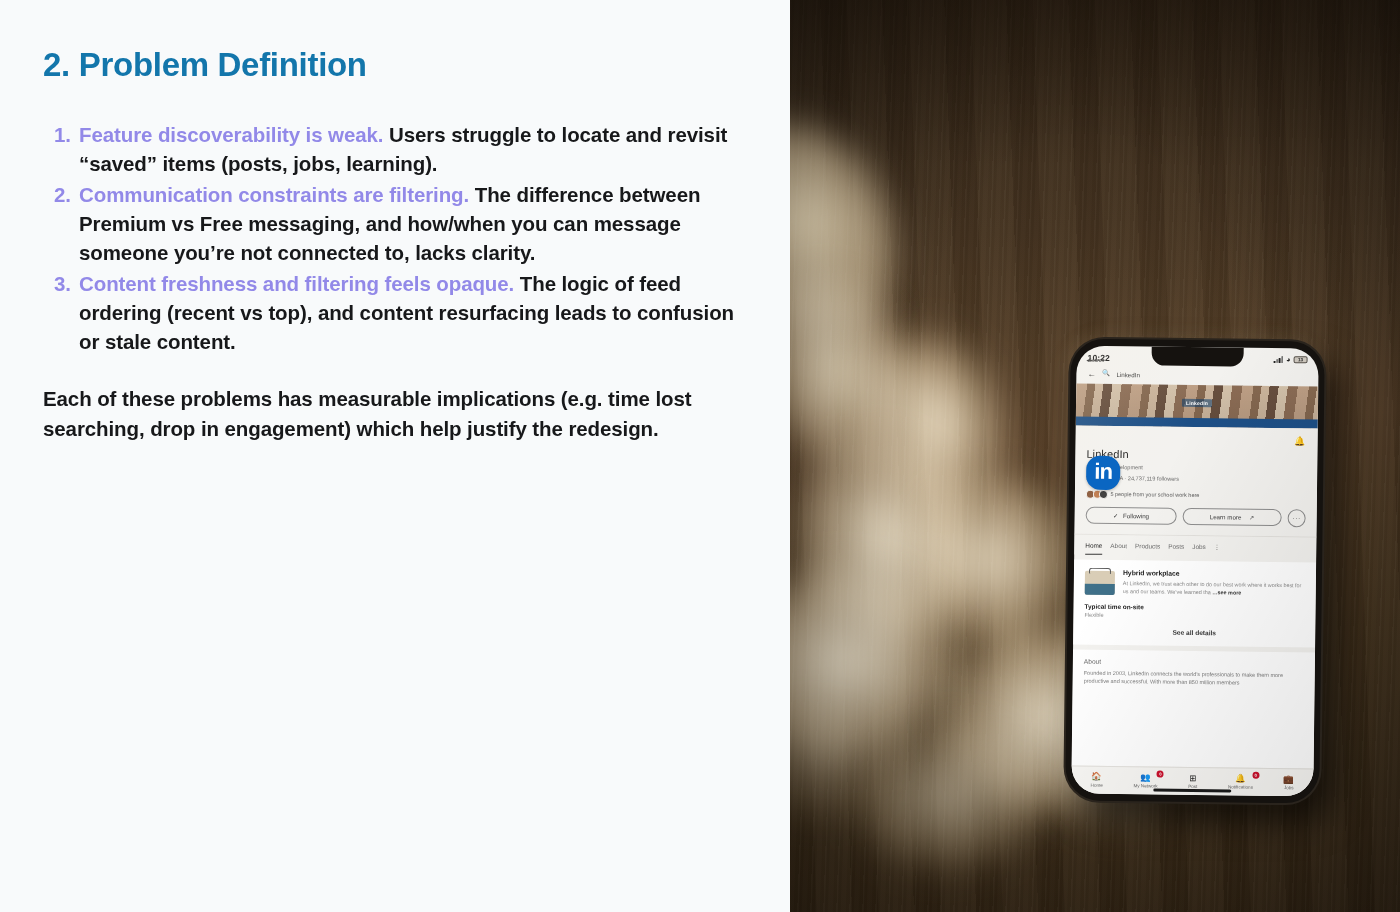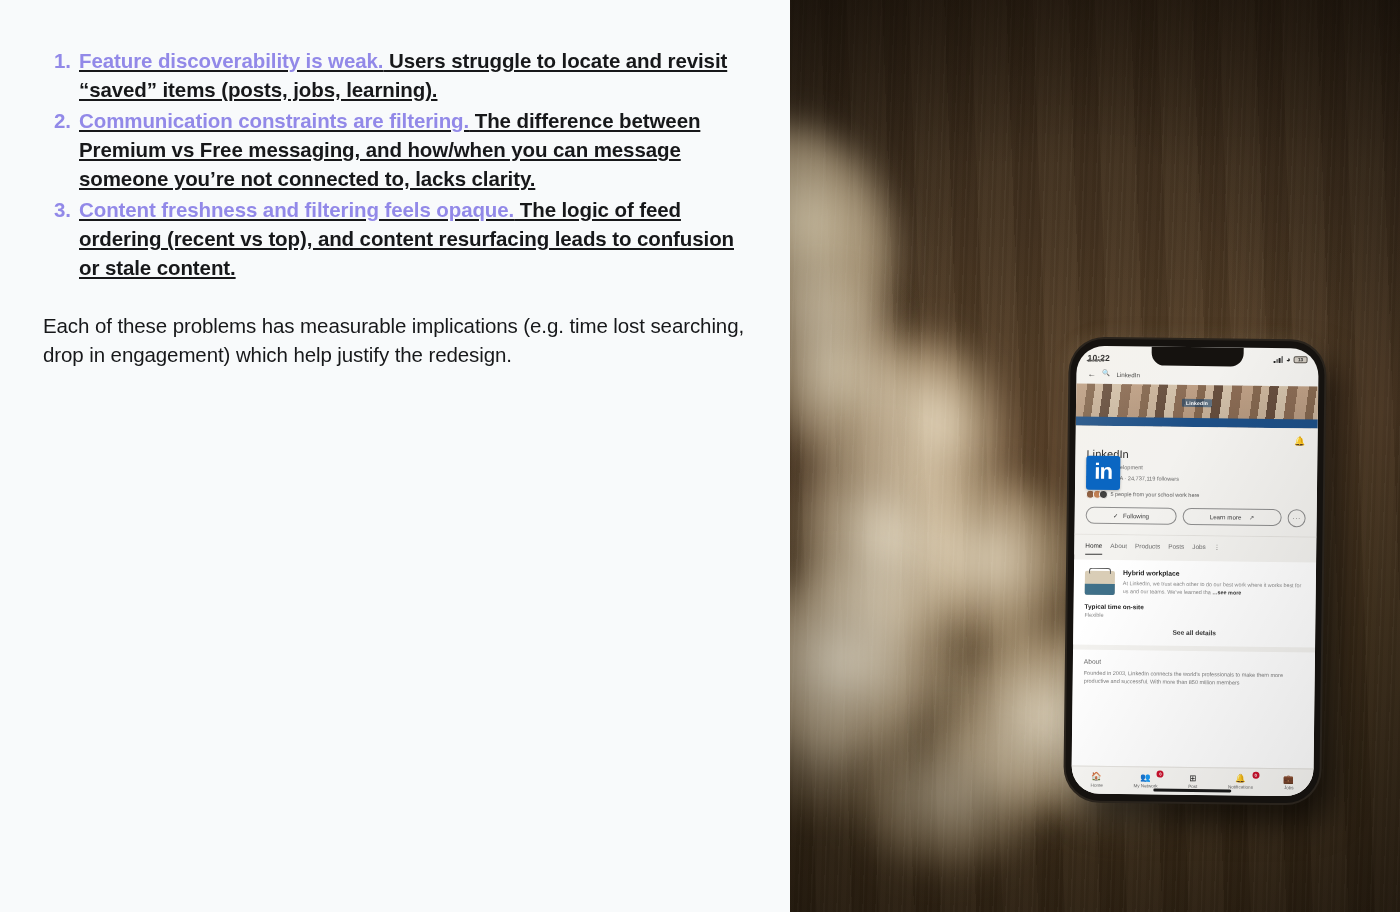--- a/index.html
+++ b/index.html
@@ -31,24 +31,24 @@
   .problem-item {
     display:flex; align-items:flex-start;
     font-size:20.5px; font-weight:700; color:#17181a;
     line-height:1.43; letter-spacing:-0.1px;
     margin-bottom:1px; max-width:730px;
   }
   .problem-num {
     color:#9289e8; min-width:36px;
     padding-left:11px; flex-shrink:0;
   }
-  .problem-body { flex:1;text-decoration:underline; }
+  .problem-body { flex:1; }
   .problem-lead { color:#9289e8; }
   .closing {
-    font-size:20.5px; font-weight:400; color:#17181a;
+    font-size:20.5px; font-weight:700; color:#17181a;
     line-height:1.45; letter-spacing:-0.1px;
     max-width:715px; margin-top:17px;
   }
 
   
   .slide-right {
     width:610px; height:912px;
     position:relative; overflow:hidden;
     background:#3d2c1b;
   }
@@ -161,21 +161,21 @@
   }
   .cover-logo {
     position:absolute; left:50%; top:14px; transform:translateX(-50%);
     font-size:5px; font-weight:700; color:#fff;
     background:rgba(10,60,110,.55); padding:1px 4px; border-radius:1px;
     letter-spacing:.2px;
   }
   .logo-sq {
     position:absolute; left:11px; top:30px;
     width:34px; height:34px; background:#0a66c2;
-    border-radius:3px; z-index:5;
+    border-radius:14px; z-index:5;
     display:flex; align-items:center; justify-content:center;
     font-size:22px; font-weight:700; color:#fff; line-height:1;
     letter-spacing:-1px; padding-bottom:3px;
     box-shadow:0 1px 3px rgba(0,0,0,.25);
   }
   .profile {
     background:#f3f2ef; padding:14px 11px 0 11px; flex-shrink:0; position:relative;
   }
   .bell { position:absolute; right:12px; top:8px; font-size:9px; color:#444; }
   .co-name { font-size:11px; color:#222; margin-top:8px; letter-spacing:.1px; }
@@ -257,20 +257,21 @@
   }
   .glare {
     position:absolute; inset:0; pointer-events:none; border-radius:28px;
     background:linear-gradient(118deg, rgba(255,245,225,.13) 0%, rgba(255,255,255,0) 32%, rgba(0,0,0,.10) 100%);
   }
 </style>
 </head>
 <body>
 
 <div class="slide-left">
+  <h1 class="slide-title">2. Problem Definition</h1>
 
 
   <ol class="problem-list">
     <li class="problem-item">
       <span class="problem-num">1.</span>
       <span class="problem-body"><span class="problem-lead">Feature discoverability is weak.</span><span> Users struggle to locate and revisit “saved” items (posts, jobs, learning).</span></span>
     </li>
     <li class="problem-item">
       <span class="problem-num">2.</span>
       <span class="problem-body"><span class="problem-lead">Communication constraints are filtering.</span><span> The difference between Premium vs Free messaging, and how/when you can message someone you’re not connected to, lacks clarity.</span></span>

